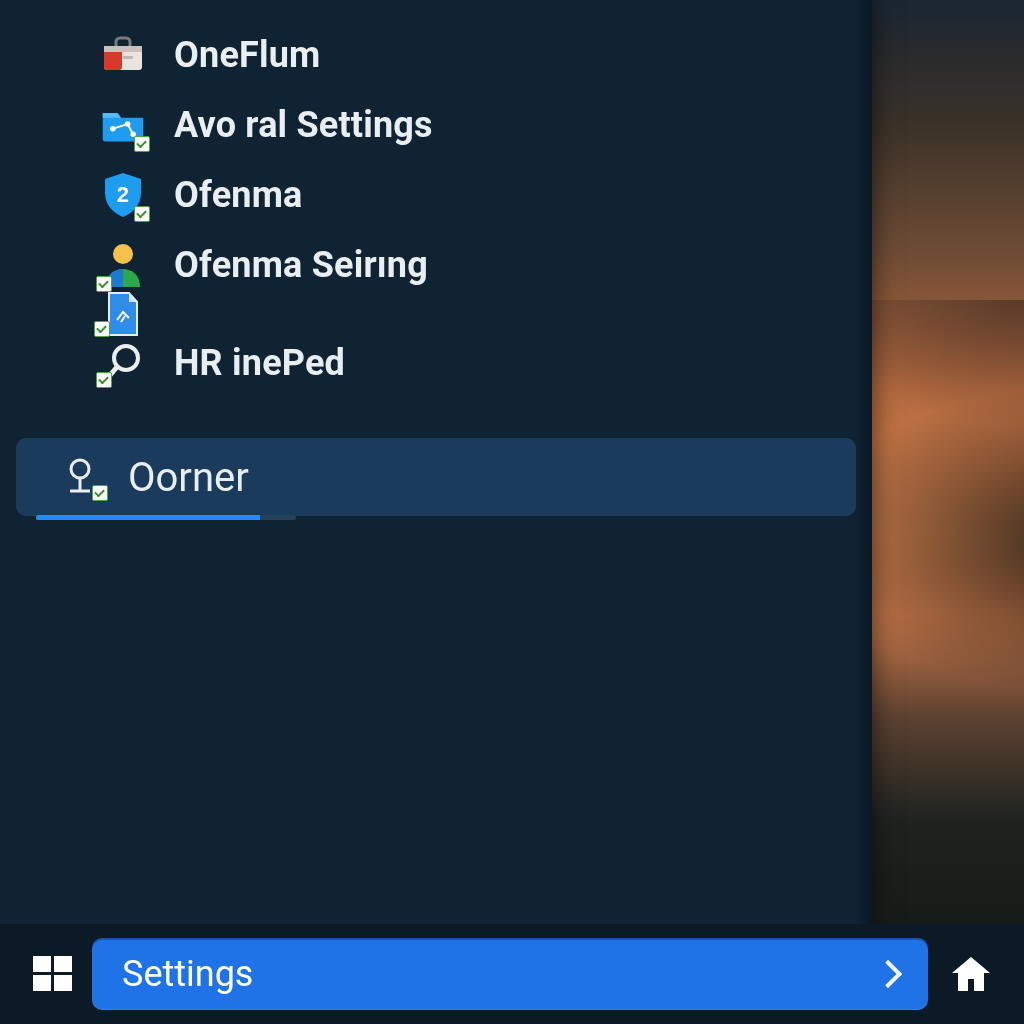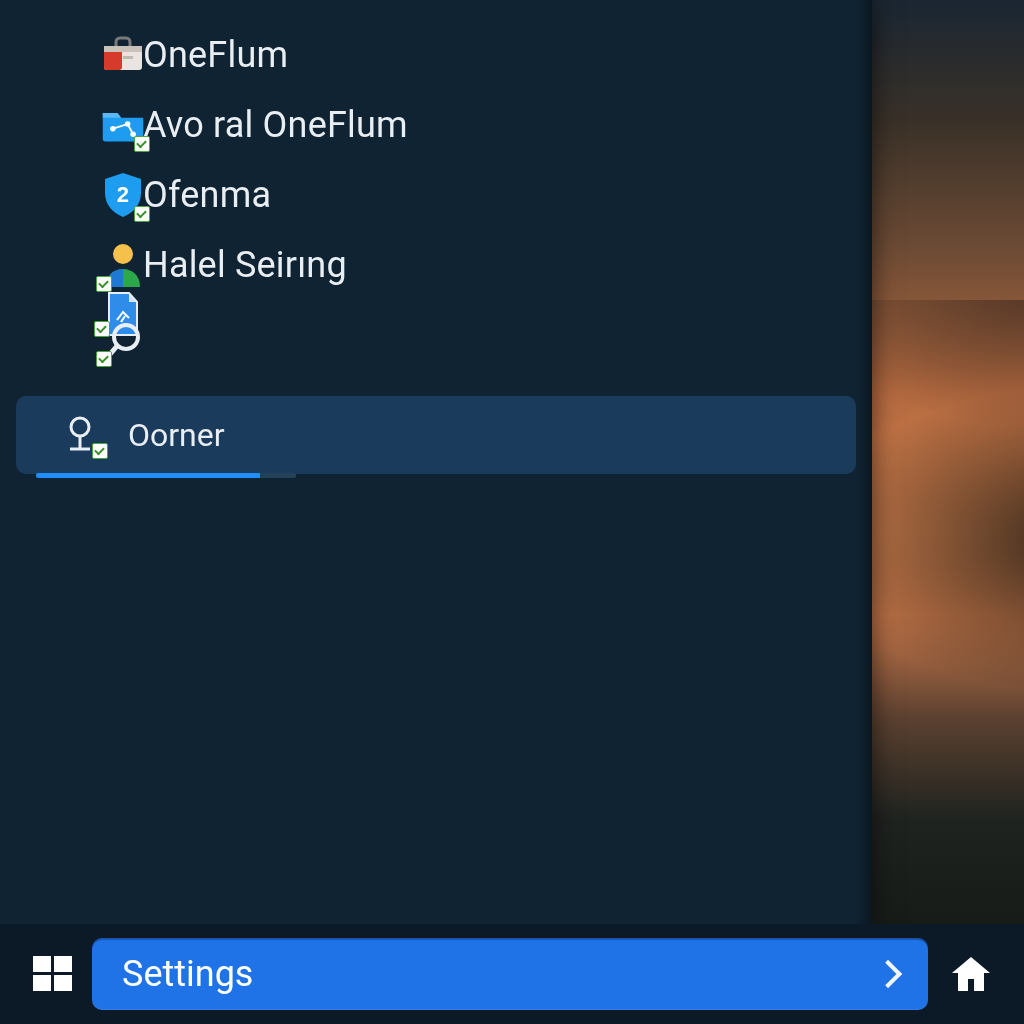--- a/index.html
+++ b/index.html
@@ -95,21 +95,21 @@
   .icon {
     width: 46px;
     height: 46px;
     display: inline-flex;
     align-items: center;
     justify-content: center;
     position: absolute;
     left: 100px;
   }
   
-  .app-item .label { margin-left: 43px; }
+  .app-item .label { margin-left: 74px; font-weight: bold; }
 
   
   .badge-check {
     position: absolute;
     right: -4px;
     bottom: -4px;
     width: 14px;
     height: 14px;
     background: #fff;
     border: 1px solid #4aa53a;
@@ -129,21 +129,21 @@
 
   
   .search-row {
     margin: 14px 16px 0 16px;
     height: 78px;
     border-radius: 10px;
     background: #1a3b5c;
     display: flex;
     align-items: center;
     padding-left: 44px;
-    font-size: 32px;
+    font-size: 40px;
     color: #e9eef3;
     position: relative;
     cursor: text;
   }
   .search-row .sicon {
     width: 44px; height: 44px; position: relative; margin-right: 24px;
   }
   
   .progress {
     position: absolute;
@@ -234,21 +234,21 @@
         <svg width="50" height="46" viewBox="0 0 50 46">
           <path d="M3 10h16l4 5h24v23a3 3 0 0 1-3 3H6a3 3 0 0 1-3-3z" fill="#1e9df0"></path>
           <path d="M3 10h16l4 5H3z" fill="#57b9f5"></path>
           <circle cx="14" cy="27" r="3" fill="#fff"></circle>
           <circle cx="30" cy="22" r="3" fill="#fff"></circle>
           <circle cx="36" cy="33" r="3" fill="#fff"></circle>
           <path d="M14 27 30 22 36 33" stroke="#fff" stroke-width="2" fill="none"></path>
         </svg>
         <span class="badge-check"></span>
       </span>
-      <span class="label">Avo ral OneFlum</span>
+      <span class="label">Avo ral Settings</span>
     </div>
 
     <div class="app-item">
       <span class="icon">
         <svg width="44" height="48" viewBox="0 0 44 48">
           <path d="M22 2 40 8v14c0 12-8 20-18 24C12 42 4 34 4 22V8z" fill="#1e9df0"></path>
           <text x="22" y="31" text-anchor="middle" font-size="22" font-weight="700" fill="#fff" font-family="Segoe UI, Arial">2</text>
         </svg>
         <span class="badge-check"></span>
       </span>
@@ -257,21 +257,21 @@
 
     <div class="app-item">
       <span class="icon">
         <svg width="46" height="48" viewBox="0 0 46 48">
           <circle cx="23" cy="13" r="10" fill="#f6c04c"></circle>
           <path d="M6 46c0-12 8-18 17-18s17 6 17 18z" fill="#2aa84a"></path>
           <path d="M6 46c0-12 8-18 17-18v18z" fill="#1f78d1"></path>
         </svg>
         <span class="badge-check" style="left:-4px;right:auto;"></span>
       </span>
-      <span class="label">Halel Seirıng</span>
+      <span class="label">Ofenma Seirıng</span>
     </div>
 
     <div class="app-item">
       <span class="icon">
         <svg width="40" height="48" viewBox="0 0 40 48">
           <path d="M6 3h20l8 9v33H6z" fill="#2f8ce8"></path>
           <path d="M26 3v9h8z" fill="#cfe6fb"></path>
           <path d="M6 3h20l8 9v33H6z" fill="none" stroke="#e4eefc" stroke-width="2"></path>
           <path d="M14 30l6-8 6 6" stroke="#fff" stroke-width="2" fill="none"></path>
           <path d="M22 26l-4 6" stroke="#fff" stroke-width="2"></path>
@@ -281,20 +281,21 @@
     </div>
 
     <div class="app-item">
       <span class="icon">
         <svg width="46" height="46" viewBox="0 0 46 46">
           <circle cx="26" cy="18" r="12" fill="none" stroke="#e9eef3" stroke-width="4"></circle>
           <line x1="17" y1="27" x2="6" y2="40" stroke="#e9eef3" stroke-width="5" stroke-linecap="round"></line>
         </svg>
         <span class="badge-check" style="left:-4px;right:auto;bottom:-2px;"></span>
       </span>
+      <span class="label">HR inePed</span>
     </div>
 
     <div class="gap"></div>
 
   </div>
 
   <div class="search-row">
     <span class="sicon">
       <svg width="44" height="44" viewBox="0 0 44 44">
         <circle cx="20" cy="14" r="9" fill="none" stroke="#e9eef3" stroke-width="3"></circle>

